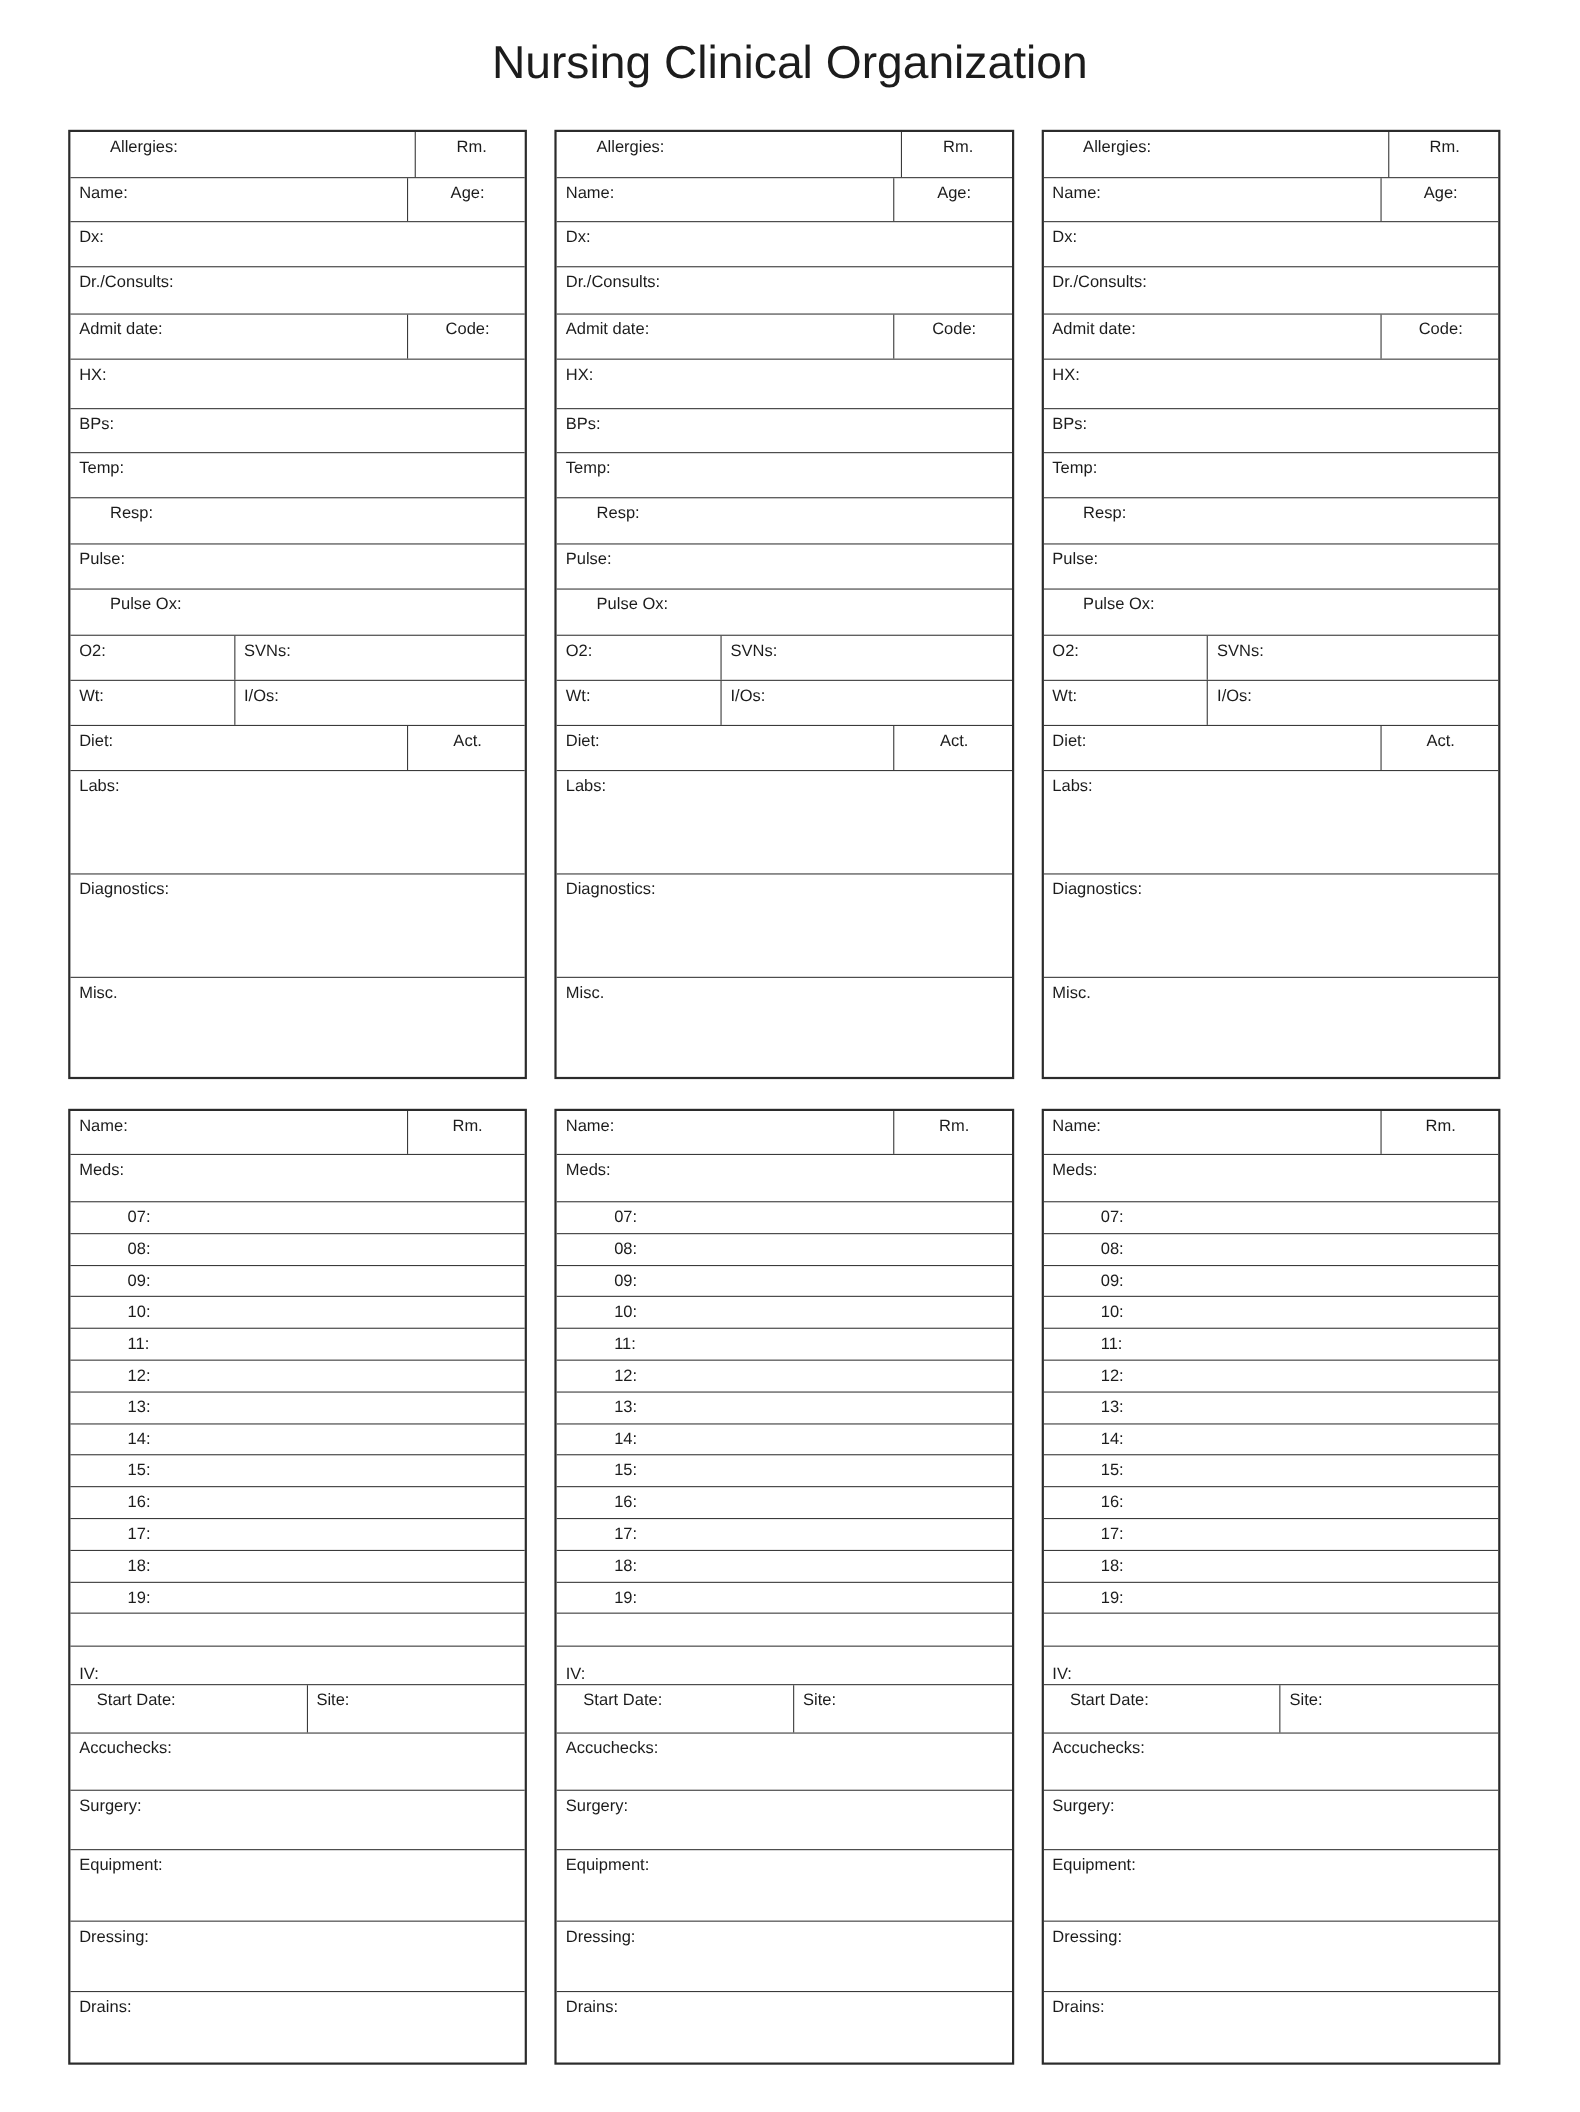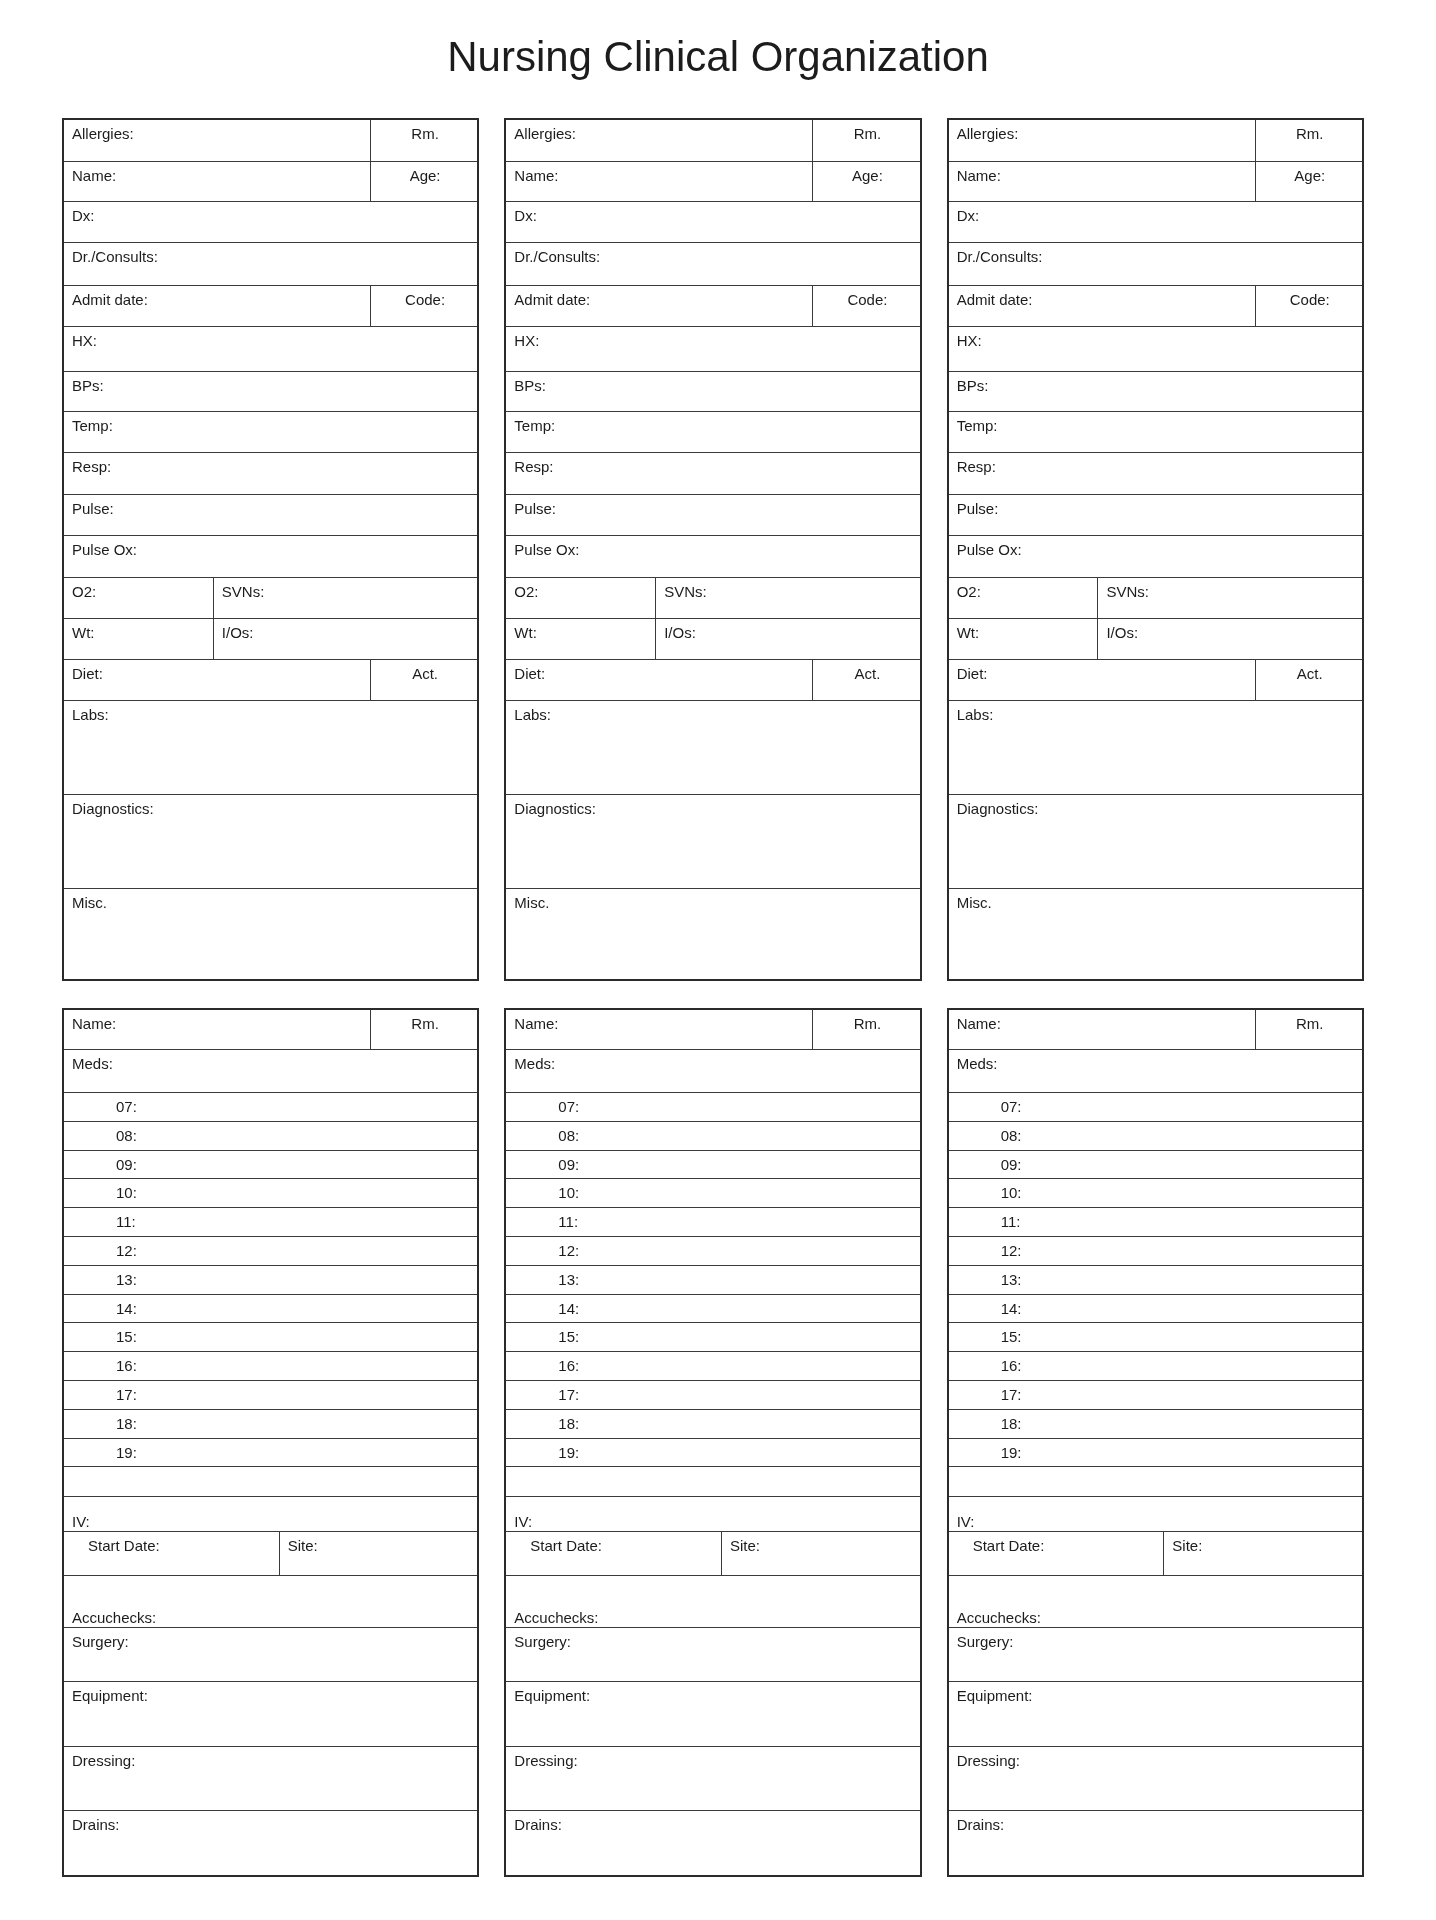--- a/index.html
+++ b/index.html
@@ -52,25 +52,25 @@
     line-height:19px;
     white-space:nowrap;
   }
   .w100{width:100%;}
   .w74{width:74%;}
   .w26{width:26%;text-align:center;}
   .w36{width:36%;}
   .w64{width:64%;}
   .w50{width:50%;}
   
-  .h42{height:42px;} .h40{height:40px;} .h41{height:41px;} .h43{height:43px;}
+  .h42{height:42px;padding-left:28px;} .h40{height:40px;} .h41{height:41px;} .h43{height:43px;}
   .h45{height:45px;} .h94{height:94px;} .h90{height:90px;}
   
   .hr{height:28.8px;padding-left:44px;} .h30{height:30px;} .h35{height:35px;align-items:flex-end;} .h44{height:44px;padding-left:16px;}
-  .h52{height:52px;align-items:flex-end;} .h54{height:54px;justify-content:center;} .h65{height:65px;} .h64{height:64px;}
+  .h52{height:52px;} .h54{height:54px;justify-content:center;} .h65{height:65px;} .h64{height:64px;}
 </style>
 </head>
 <body>
 
 <h1 class="page-title">Nursing Clinical Organization</h1>
 
 <div class="columns" id="columns">
   <div class="column">
 
     <div class="card">

